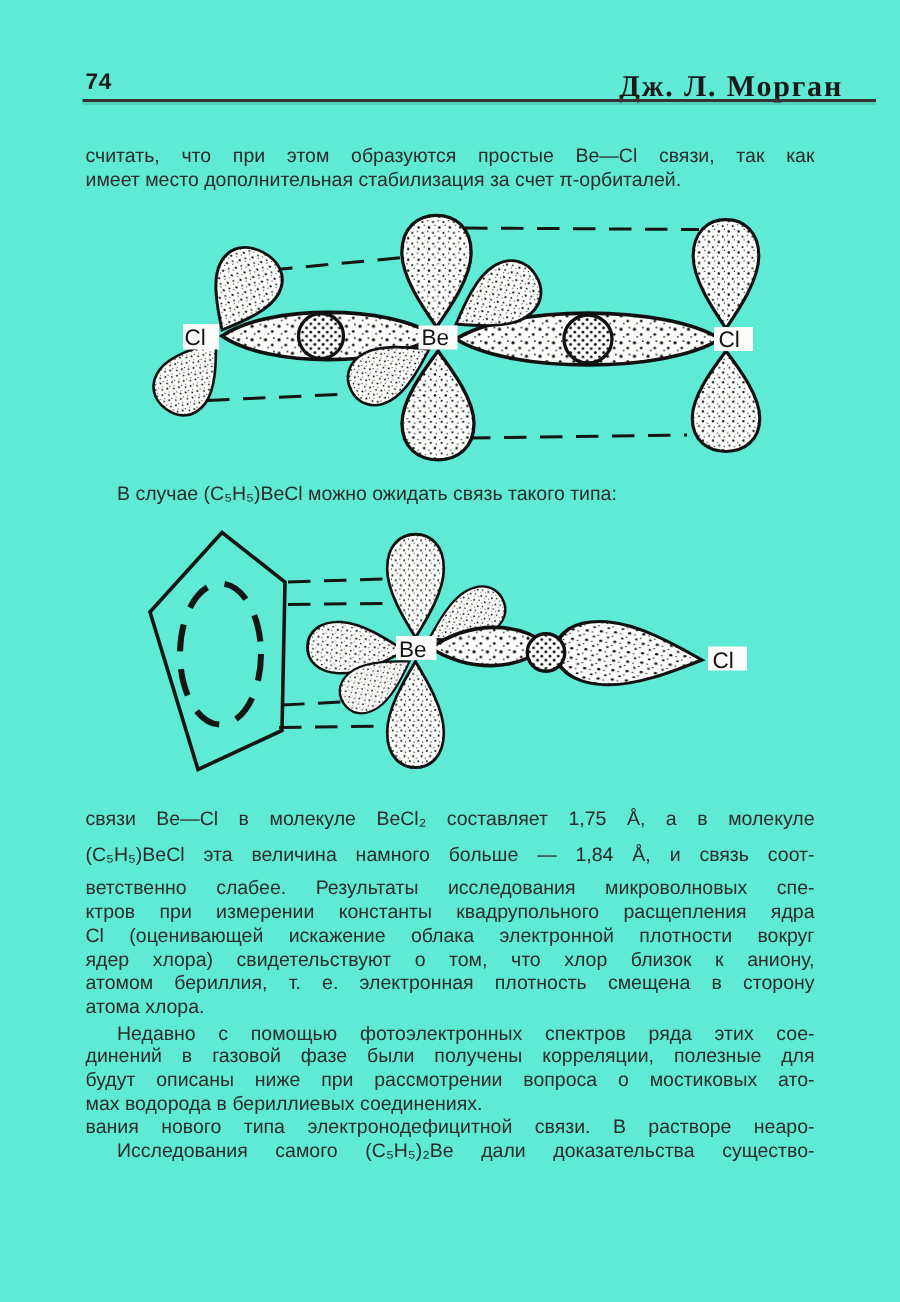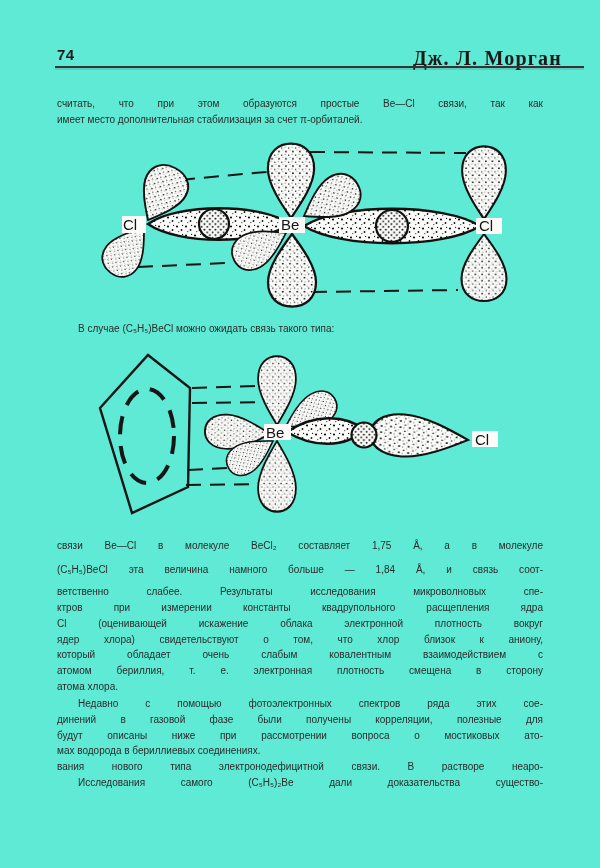--- a/index.html
+++ b/index.html
@@ -17,21 +17,21 @@
     position:absolute;right:38px;top:47px;
     font-family:"Liberation Serif","DejaVu Serif",serif;
     font-size:20px;font-weight:bold;color:#1a1a1a;letter-spacing:1.2px;
   }
   .hdr-rule{
     position:absolute;left:55px;top:66px;width:529px;height:2px;
     background:#343434;box-shadow:0 2px 0 rgba(0,0,0,.10);
   }
   .col{position:absolute;left:57px;width:486px;}
   .line{
-    font-size:10px;line-height:15.7px;
+    font-size:13px;line-height:15.7px;
     text-align:justify;text-align-last:justify;
     white-space:normal;
   }
   .end{text-align-last:left;}
   .ind{text-indent:21px;}
   .mb6{margin-bottom:6px;}
   .mb8{margin-bottom:8px;}
   .mb2{margin-bottom:7px;}
   .pgap{margin-top:2px;}
   .intro{top:96px;}
@@ -135,23 +135,22 @@
     <text class="atomlabel" x="206" y="93">Be</text>
     <rect class="halo" x="412" y="86" width="26" height="16"></rect>
     <text class="atomlabel" x="415" y="100">Cl</text>
   </svg>
 
   <div class="col bodyblk">
     <div class="line mb8">связи Be—Cl в молекуле BeCl₂ составляет 1,75 Å, а в молекуле</div>
     <div class="line mb2">(C₅H₅)BeCl эта величина намного больше — 1,84 Å, и связь соот-</div>
     <div class="line">ветственно слабее. Результаты исследования микроволновых спе-</div>
     <div class="line">ктров при измерении константы квадрупольного расщепления ядра</div>
-    <div class="line">Cl (оценивающей искажение облака электронной плотность вокруг</div>
+    <div class="line">Cl (оценивающей искажение облака электронной плотности вокруг</div>
     <div class="line">ядер хлора) свидетельствуют о том, что хлор близок к аниону,</div>
-    <div class="line">который обладает очень слабым ковалентным взаимодействием с</div>
     <div class="line">атомом бериллия, т. е. электронная плотность смещена в сторону</div>
     <div class="line end">атома хлора.</div>
     <div class="line ind pgap">Недавно с помощью фотоэлектронных спектров ряда этих сое-</div>
     <div class="line">динений в газовой фазе были получены корреляции, полезные для</div>
     <div class="line">будут описаны ниже при рассмотрении вопроса о мостиковых ато-</div>
     <div class="line end">мах водорода в бериллиевых соединениях.</div>
     <div class="line">вания нового типа электронодефицитной связи. В растворе неаро-</div>
     <div class="line ind">Исследования самого (C₅H₅)₂Be дали доказательства существо-</div>
   </div>
 

